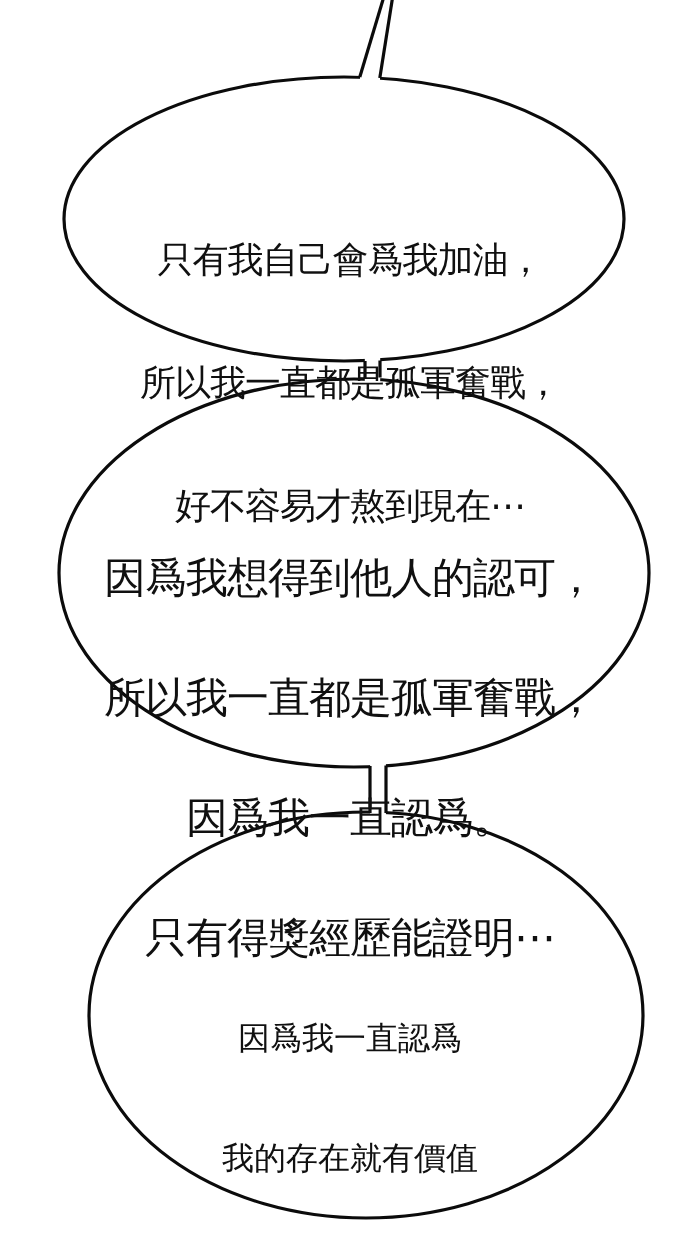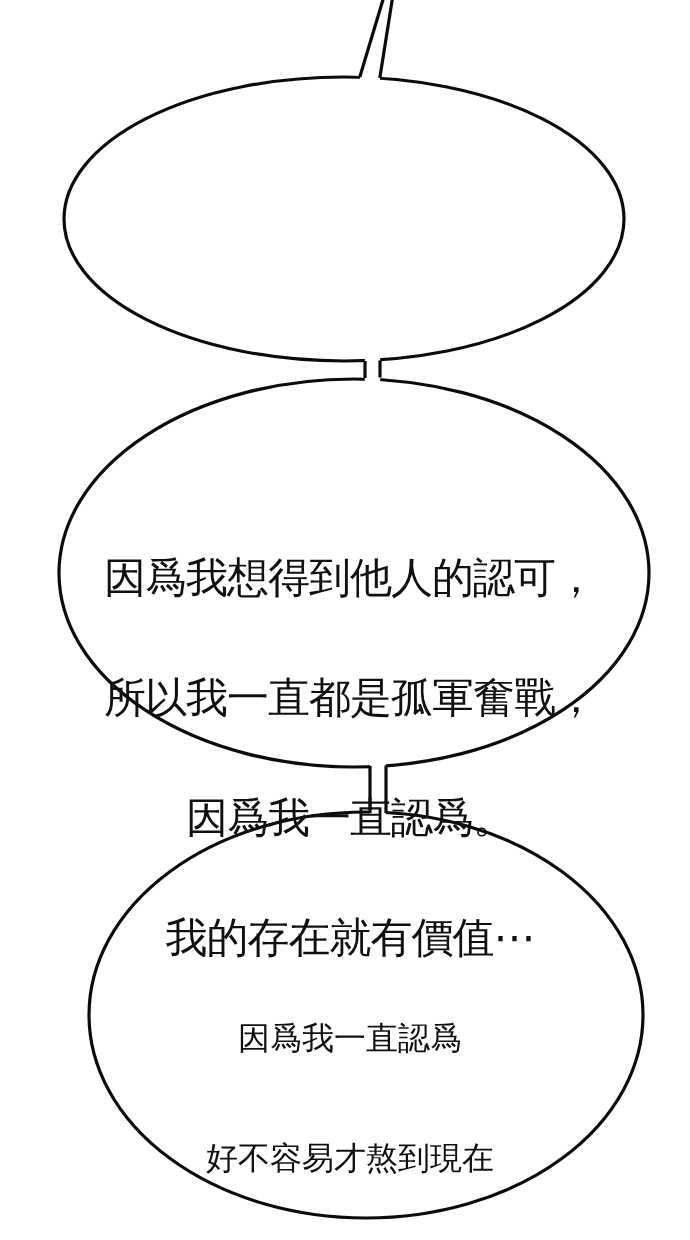--- a/index.html
+++ b/index.html
@@ -40,28 +40,33 @@
 
     <rect x="364.8" y="350" width="15.4" height="44" fill="#ffffff"></rect>
     <path d="M365,361 L365,378" stroke="#0b0b0b" stroke-width="3.2" fill="none"></path>
     <path d="M380,360.5 L380,377.5" stroke="#0b0b0b" stroke-width="3.2" fill="none"></path>
 
     <rect x="370.1" y="757" width="15.8" height="62" fill="#ffffff"></rect>
     <path d="M370,766 L370,813" stroke="#0b0b0b" stroke-width="3.2" fill="none"></path>
     <path d="M386,765.5 L386,813" stroke="#0b0b0b" stroke-width="3.2" fill="none"></path>
   </svg>
 
+  <div class="bubble-text bt1">
+    <div>只有我自己會爲我加油，</div>
+    <div>所以我一直都是孤軍奮戰，</div>
+    <div>好不容易才熬到現在⋯</div>
+  </div>
 
   <div class="bubble-text bt2">
     <div>因爲我想得到他人的認可，</div>
     <div>所以我一直都是孤軍奮戰，</div>
     <div>因爲我一直認爲。</div>
-    <div>我的存在就有價值⋯</div>
+    <div>只有得獎經歷能證明⋯</div>
   </div>
 
   <div class="bubble-text bt3">
     <div>因爲我一直認爲</div>
-    <div>好不容易才熬到現在</div>
+    <div>我的存在就有價值</div>
     
     
   </div>
 
 </div>
 
 </body></html>

